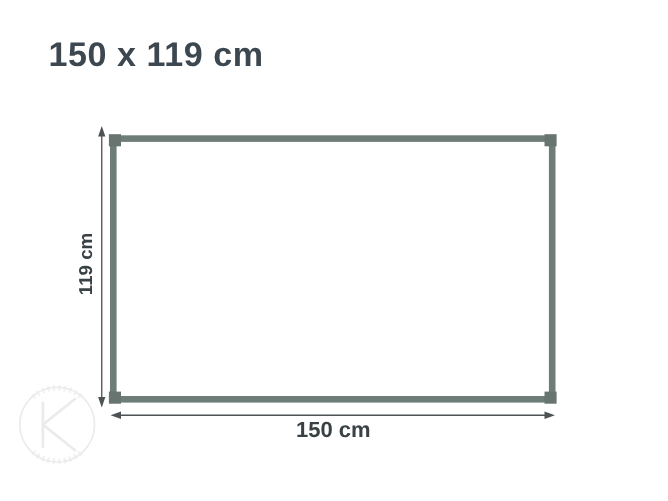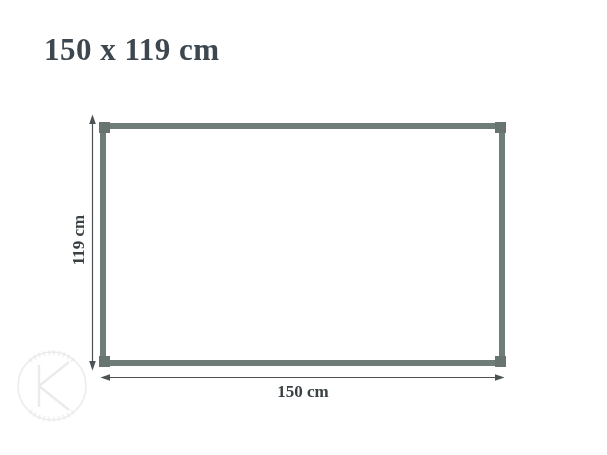--- a/index.html
+++ b/index.html
@@ -10,21 +10,20 @@
     width: 607px;
     height: 455px;
     background: var(--bg, #ffffff);
     font-family: "Liberation Sans", sans-serif;
     position: relative;
     overflow: hidden;
   }
   .stage {
     position: absolute;
     inset: 0;
-    font-family: Liberation Serif, serif;
   }
   .title {
     position: absolute;
     left: 44px;
     top: 32px;
     margin: 0;
     font-size: 31px;
     font-weight: 700;
     letter-spacing: 0.5px;
     color: var(--title, #3d4750);
@@ -70,21 +69,21 @@
     font-size: 17px;
     font-weight: 700;
     color: var(--label, #3a4145);
     white-space: nowrap;
   }
   .hlabel {
     position: absolute;
     left: 303px;
     top: 392px;
     transform: translate(-50%, -50%);
-    font-size: 17px;
+    font-size: 20px;
     font-weight: 700;
     color: var(--label, #3a4145);
     white-space: nowrap;
     text-align: right;
   }
   .wm {
     position: absolute;
     left: -3px;
     top: 331px;
   }

